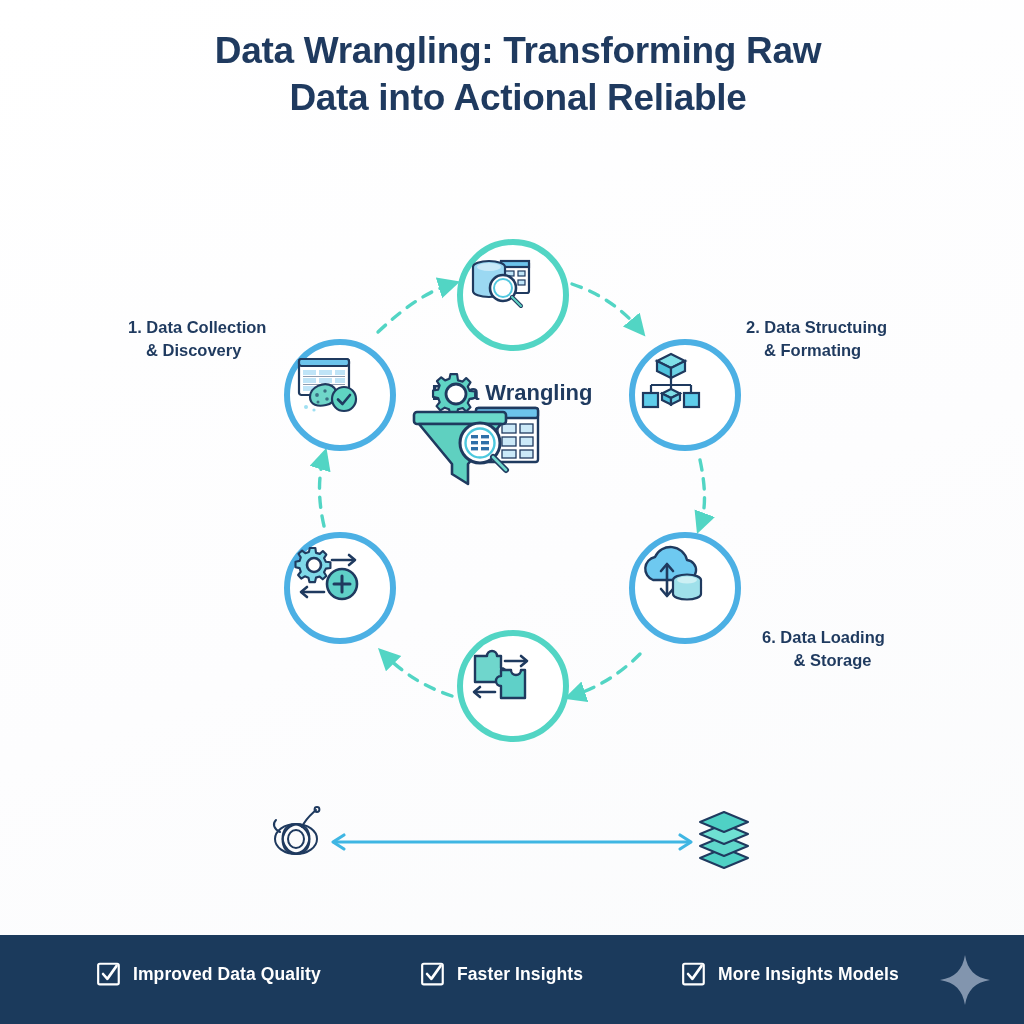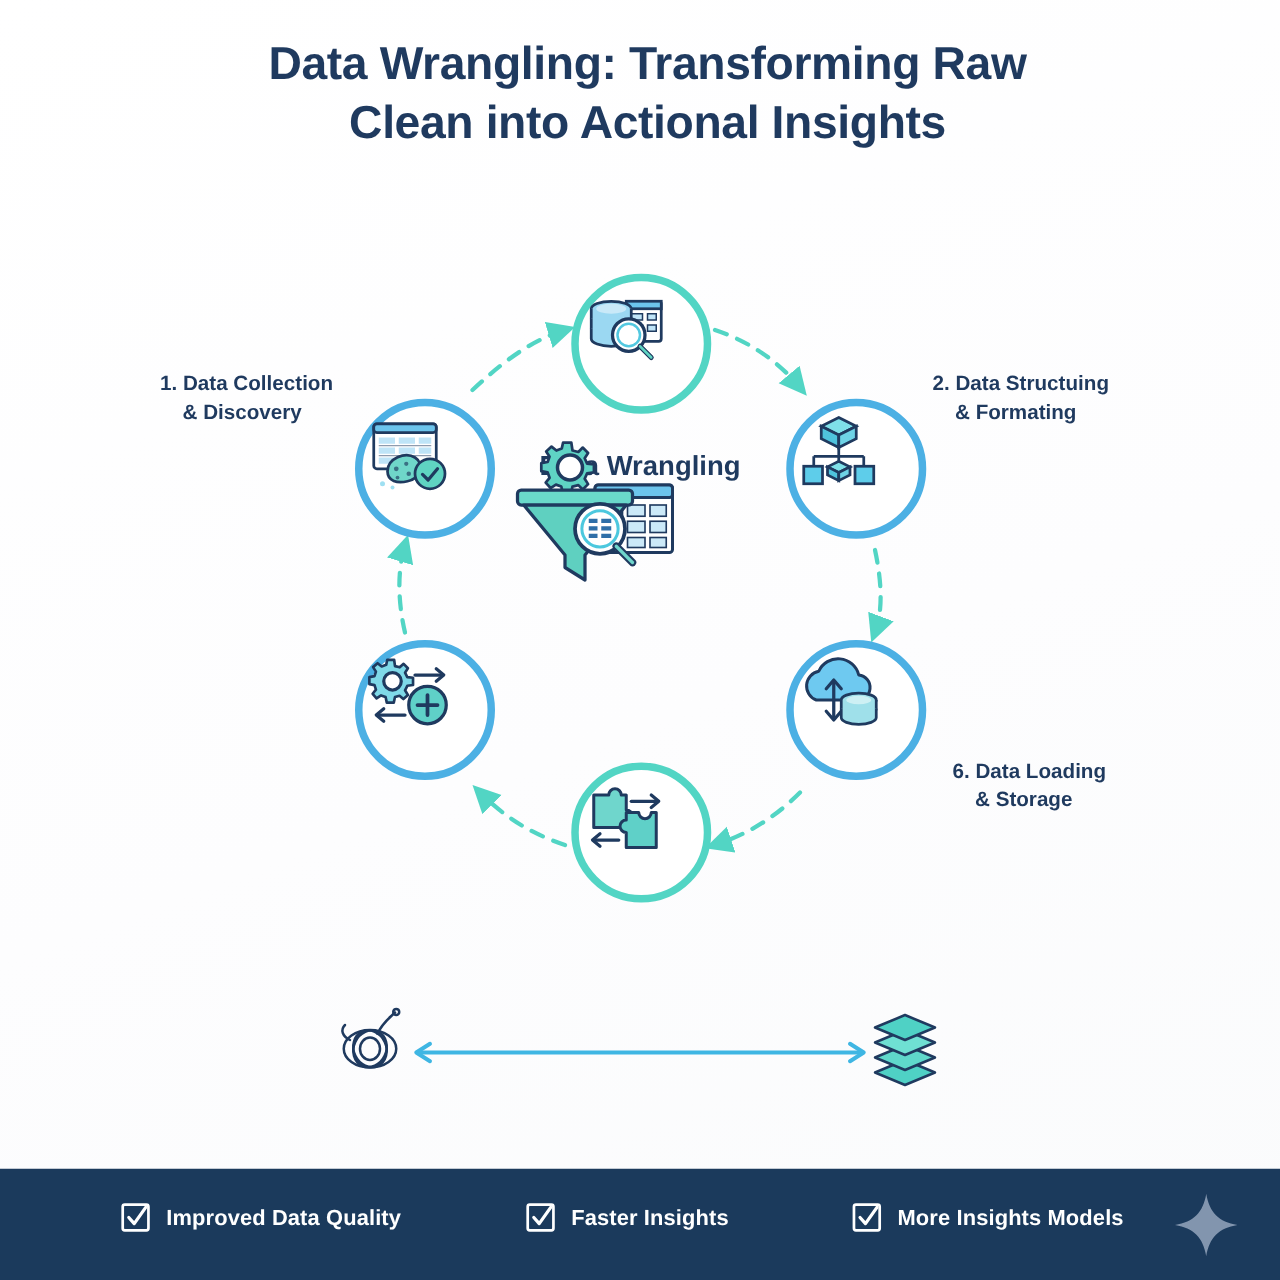--- a/index.html
+++ b/index.html
@@ -16,21 +16,21 @@
   .header{position:absolute;left:12px;right:0;top:28px;text-align:center;}
   .title{
     color:#1f3a5f;font-size:37px;font-weight:bold;line-height:1.27;
     letter-spacing:-0.3px;margin:0 auto;width:760px;
   }
   .subtitle{
     color:#33516f;font-size:18.5px;font-weight:400;margin-top:16px;letter-spacing:0.1px;
   }
 
   
-  .diagram{position:absolute;left:0;top:164px;width:926px;height:610px;}
+  .diagram{position:absolute;left:0;top:184px;width:926px;height:610px;}
   .diagram svg{position:absolute;left:0;top:0;}
 
   .node{
     position:absolute;width:112px;height:112px;border-radius:50%;
     background:#ffffff;box-sizing:border-box;
     display:flex;align-items:center;justify-content:center;
   }
   .node.blue{border:6px solid #4cb0e4;}
   .node.mint{border:6px solid #52d5c4;}
 
@@ -40,21 +40,21 @@
   .node-4{left:629px;top:348px;}
   .node-5{left:457px;top:446px;}
   .node-6{left:284px;top:348px;}
 
   .label{
     position:absolute;color:#1f3a5f;font-size:16.5px;font-weight:bold;
     line-height:1.38;white-space:nowrap;
   }
   .lbl-1{left:128px;top:132px;}
   .lbl-2{left:746px;top:132px;}
-  .lbl-6{left:762px;top:442px;}
+  .lbl-6{left:762px;top:442px;text-align:center;}
   .lbl-5{left:84px;top:442px;}
   .lbl-ind{padding-left:18px;display:block;}
 
   .core{
     position:absolute;left:392px;top:188px;width:240px;height:230px;
     display:flex;flex-direction:column;align-items:center;justify-content:flex-start;
   }
   .core-title{
     margin-top:6px;text-align:center;color:#1f3a5f;font-size:22px;
     font-weight:bold;line-height:1.32;
@@ -79,21 +79,21 @@
   .sparkle{position:absolute;left:938px;top:18px;}
 </style>
 </head>
 <body>
 
 <div id="stage">
 
   <div class="header">
     <div class="title">
       <div>Data Wrangling: Transforming Raw</div>
-      <div>Clean into Actional Insights</div>
+      <div>Data into Actional Reliable</div>
     </div>
   </div>
 
   <div class="diagram">
 
     <svg width="1024" height="610">
       <defs>
         <marker id="ah" markerWidth="7" markerHeight="7" refX="4" refY="3.2" orient="auto">
           <path d="M0,0 L6.5,3.2 L0,6.4 Z" fill="#52d5c4"></path>
         </marker>

